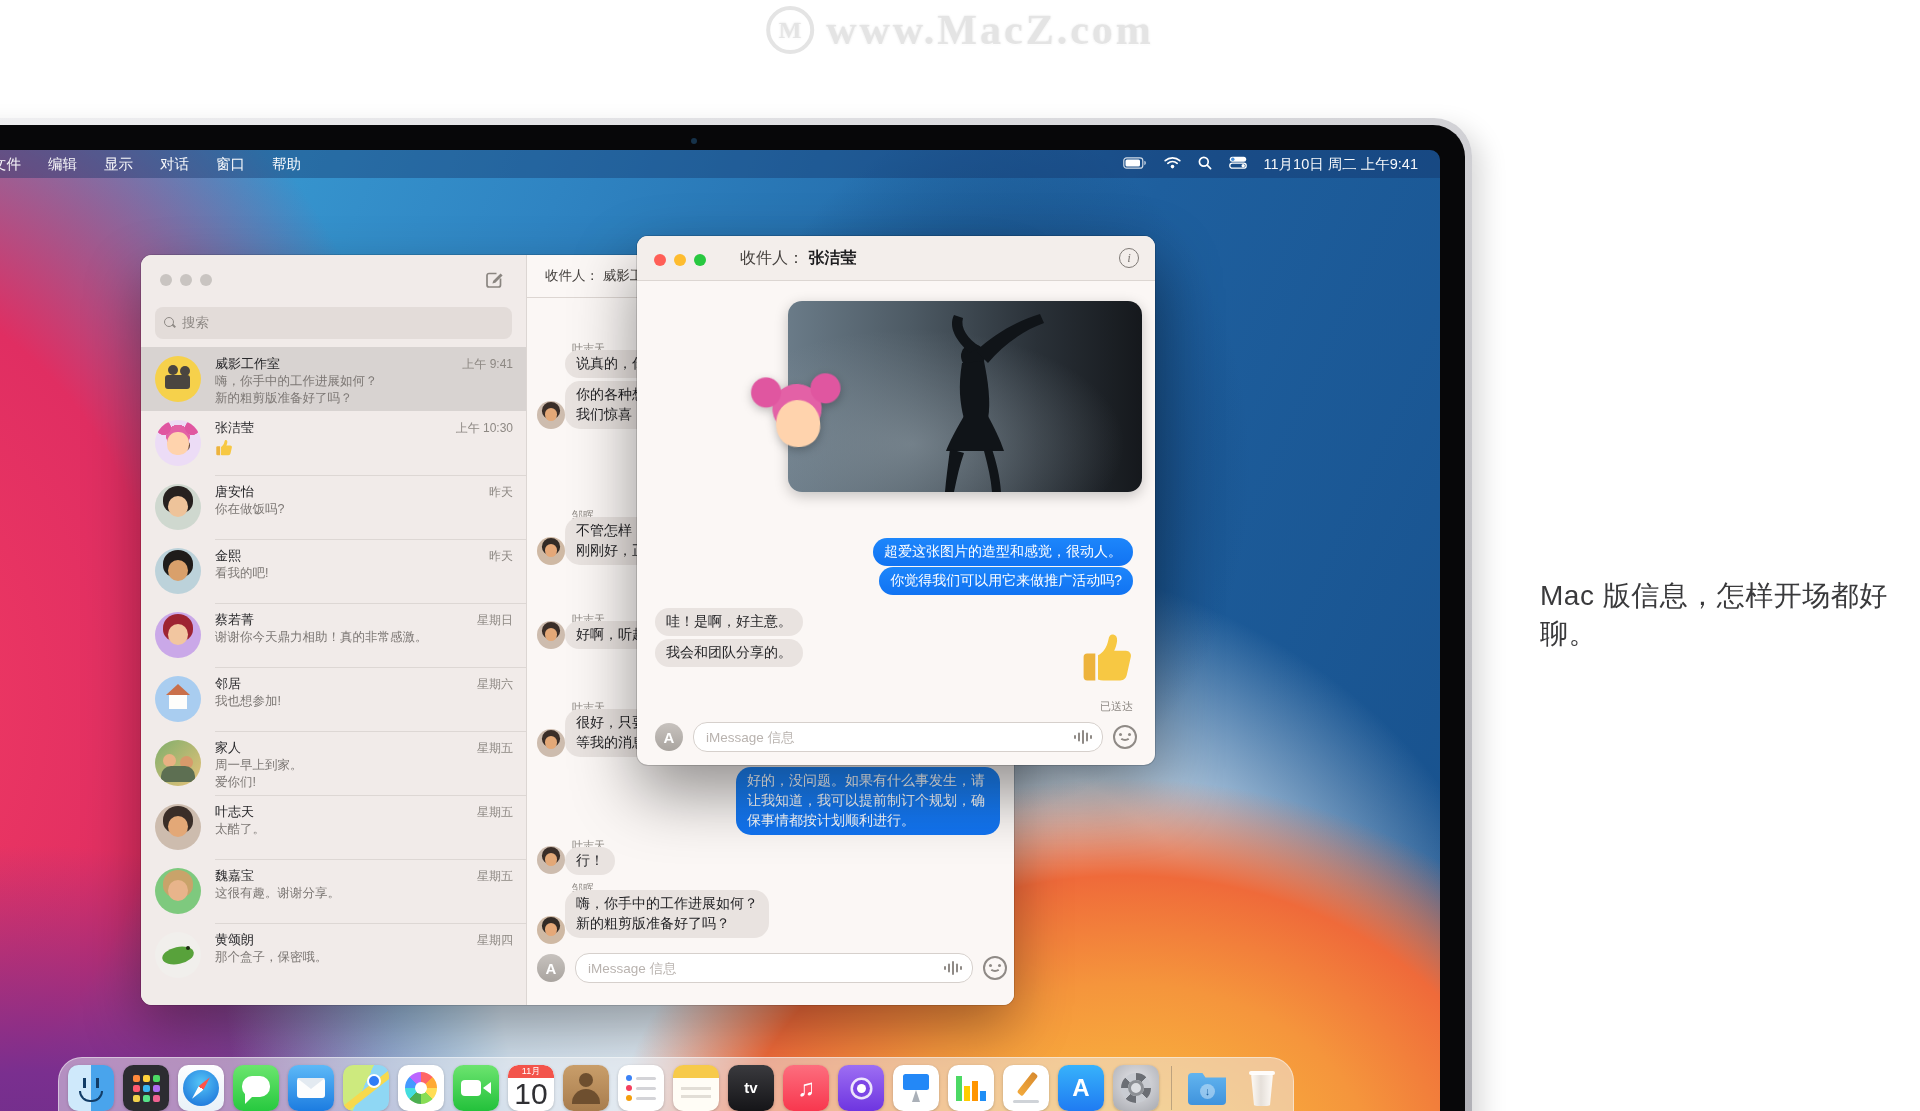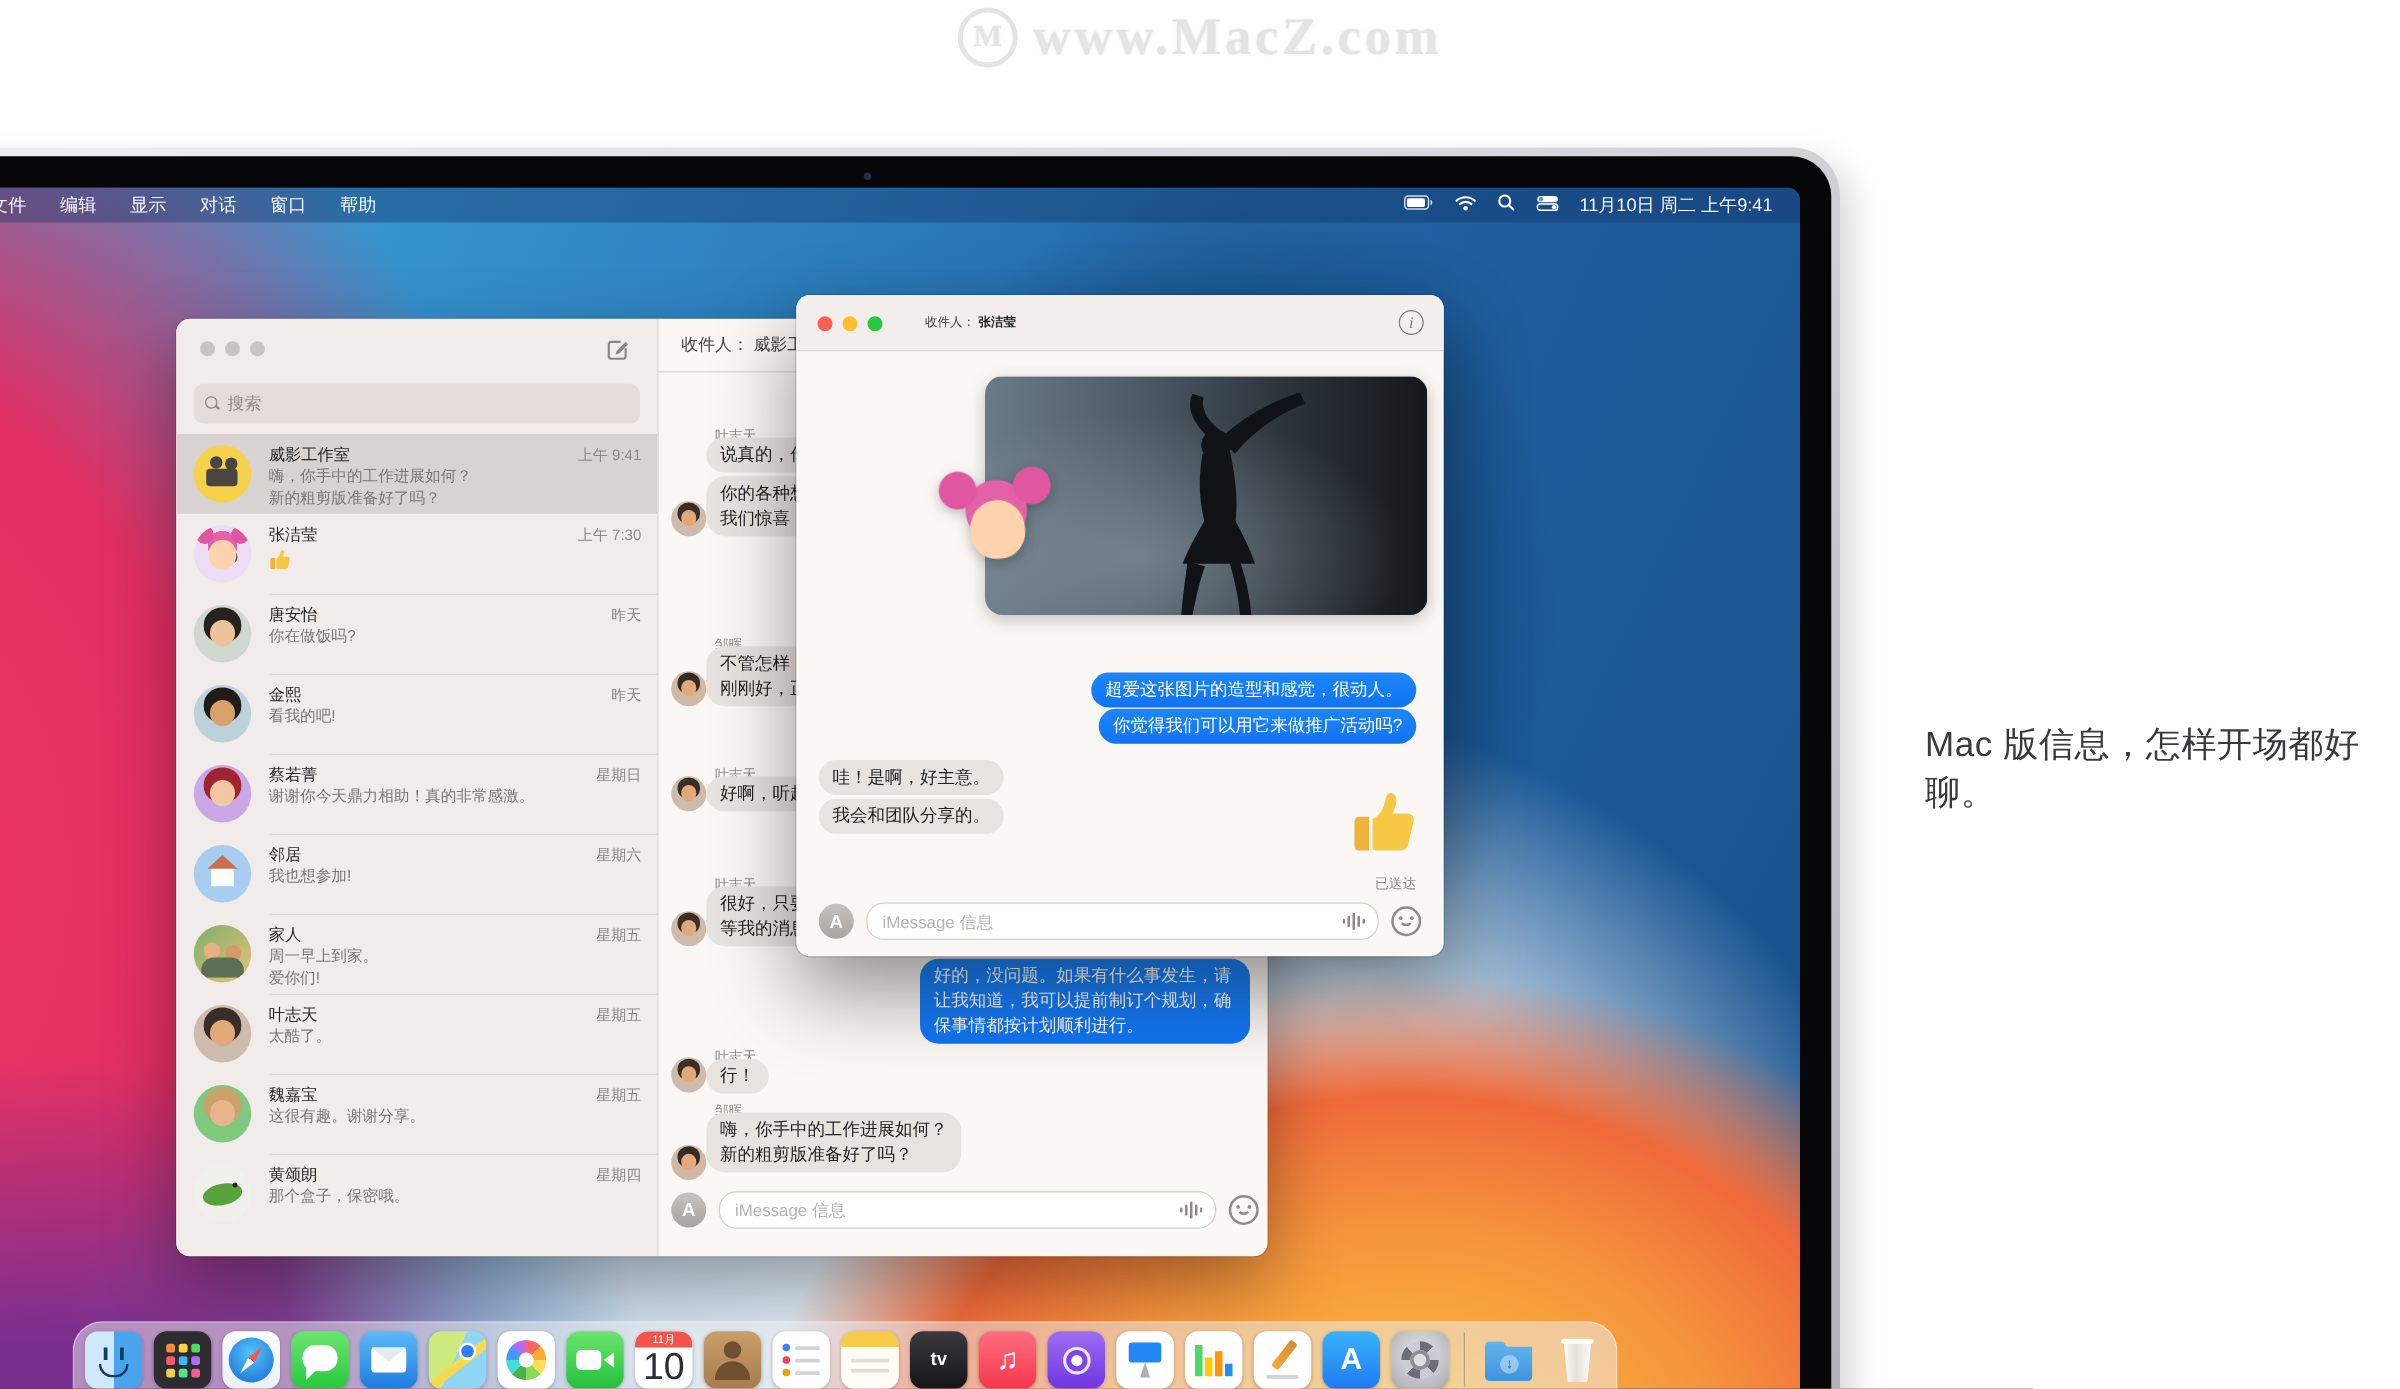--- a/index.html
+++ b/index.html
@@ -108,21 +108,21 @@
   .wave{position:absolute;right:10px;top:7px;width:18px;height:14px}
   .smiley{width:24px;height:24px;border:2px solid #8f8a86;border-radius:50%;position:relative;flex:0 0 auto;box-sizing:border-box}
   .smiley::before{content:"";position:absolute;left:4px;top:6px;width:3px;height:3px;border-radius:50%;background:#8f8a86;box-shadow:9px 0 0 #8f8a86}
   .smiley::after{content:"";position:absolute;left:4px;top:5px;width:12px;height:9px;border:2px solid #8f8a86;border-top:none;
     border-left-color:transparent;border-right-color:transparent;border-radius:0 0 12px 12px;box-sizing:border-box}
   
   .compwin{left:697px;top:86px;width:518px;height:529px;z-index:30;background:#fbf7f5;
     box-shadow:0 28px 65px rgba(0,0,0,.42),0 0 0 1px rgba(0,0,0,.14)}
   .comp-header{height:44px;background:#f3eeeb;border-bottom:1px solid #dcd6d2;position:relative;display:flex;align-items:center}
   .comp-tl{position:absolute;left:17px;top:16px}
-  .comp-to{margin-left:103px;font-size:10px;color:#46423f}
+  .comp-to{margin-left:103px;font-size:16px;color:#46423f}
   .comp-to b{color:#1d1d1f}
   .info-ico{position:absolute;right:16px;top:12px;width:20px;height:20px;border:1.5px solid #7f7a76;border-radius:50%;
     color:#7f7a76;font-family:"Liberation Serif","DejaVu Serif",serif;font-style:italic;font-size:13px;
     display:flex;align-items:center;justify-content:center;box-sizing:border-box}
   .photo{position:absolute;left:151px;top:65px;width:354px;height:191px;border-radius:14px;overflow:hidden;box-shadow:0 4px 14px rgba(0,0,0,.22)}
   .mj-sticker{position:absolute;left:113px;top:138px;width:96px;height:96px;transform:rotate(-4deg);filter:drop-shadow(0 3px 5px rgba(0,0,0,.25));z-index:3}
   .thumb-big{position:absolute;left:443px;top:390px;width:54px;height:62px}
   .delivered{position:absolute;right:22px;top:463px;font-size:11px;color:#8e8984}
   
   .dock{position:absolute;left:118px;top:907px;width:1236px;height:200px;background:rgba(237,239,244,.5);
@@ -279,21 +279,21 @@
         </div>
         <div class="conv">
           <span class="cav av-zhang">
               <span class="memoji">
                 <i class="mj-eye l"></i>
                 <i class="mj-eye r"></i>
                 <i class="mj-mouth"></i>
               </span>
             </span>
           <span class="cname">张洁莹</span>
-          <span class="ctime">上午 7:30</span>
+          <span class="ctime">上午 10:30</span>
           <span class="thumb-sm"><svg viewBox="0 0 60 64" width="18" height="19">
                 <path d="M8 28h9v30H8a4 4 0 0 1-4-4V32a4 4 0 0 1 4-4z" fill="#edb33c"></path>
                 <path d="M20 58V30c6-3 10-9 11.5-17 .8-4.5 2.5-6.5 5.5-6 3 .6 4.6 3.2 4.2 7.2-.4 3.8-1.6 7.4-3.2 10.8h13c3.6 0 6.3 3.3 5.5 6.8l-4.4 19.6c-.9 4-3.3 6.6-7.4 6.6H26c-2.2 0-4.3-.4-6-1z" fill="#f7c843"></path>
               </svg></span>
         </div>
         <div class="conv">
           <span class="cav pav" style="--bg:#cfd8cf;--hair:#26211f;--skin:#eec39a"></span>
           <span class="cname">唐安怡</span>
           <span class="ctime">昨天</span>
           <span class="cprev">你在做饭吗?</span>

